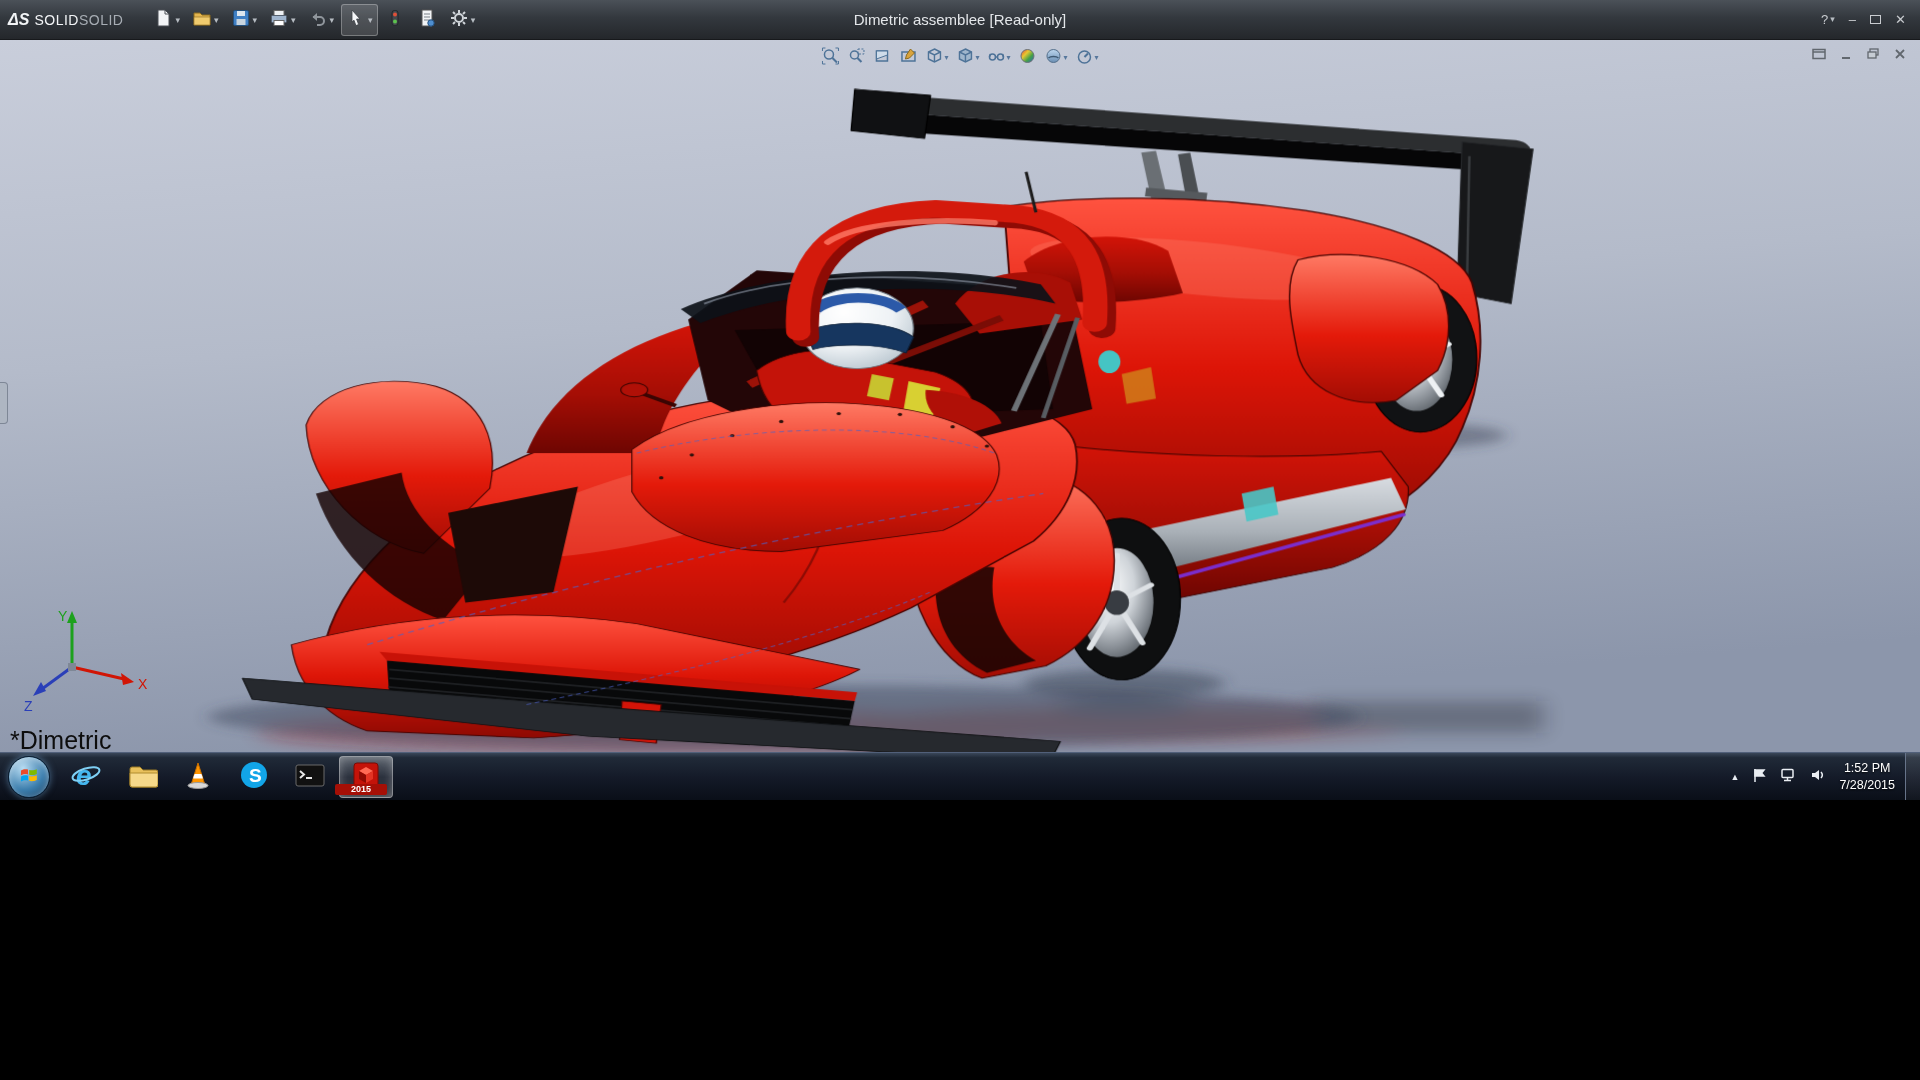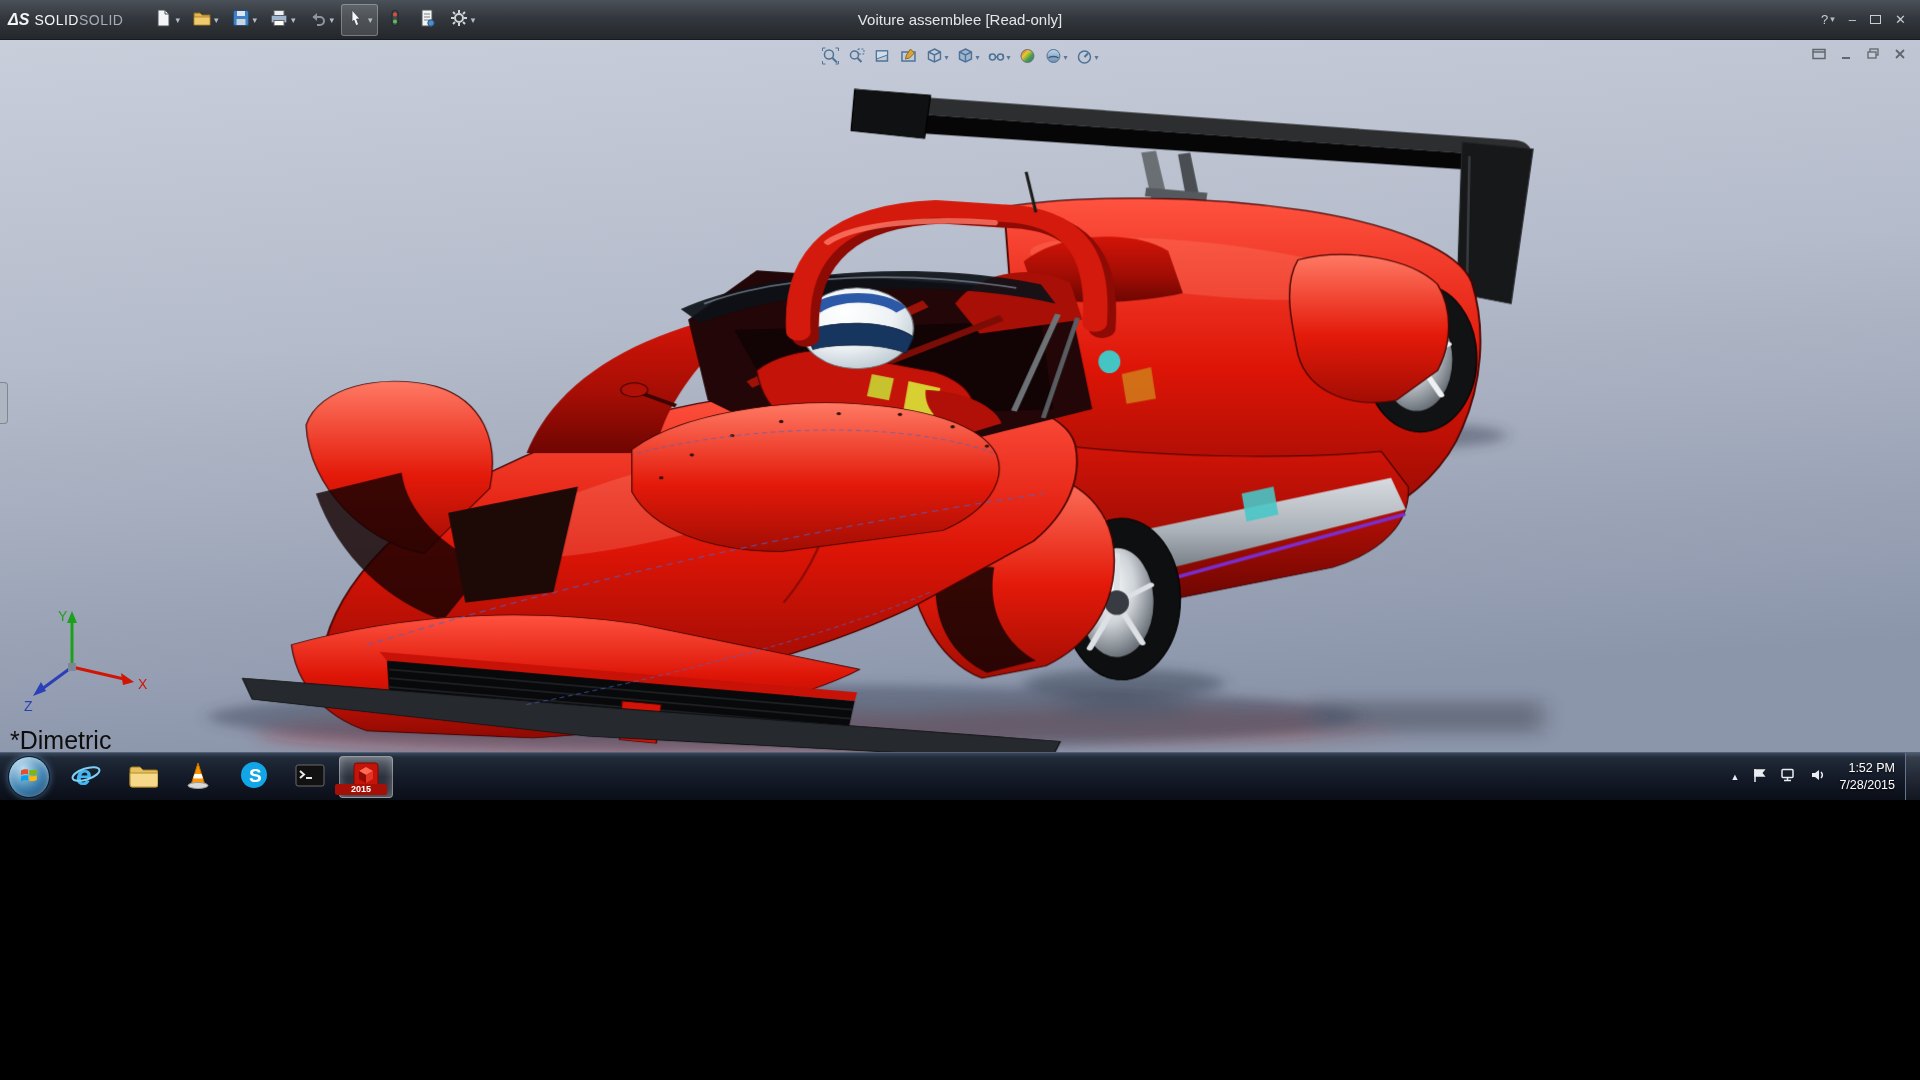--- a/index.html
+++ b/index.html
@@ -48,21 +48,21 @@
     display:flex;align-items:center;justify-content:center;padding:0;}
   .tb-app{width:54px;height:42px;margin:0 1px;border-radius:4px;display:flex;align-items:center;
     justify-content:center;background:none;border:1px solid transparent;position:relative;}
   .tb-app.active{background:linear-gradient(rgba(255,255,255,.28),rgba(255,255,255,.10) 50%,rgba(255,255,255,.18));
     border:1px solid rgba(255,255,255,.42);box-shadow:inset 0 0 10px rgba(255,255,255,.3);}
   .sw-year{position:absolute;bottom:2px;right:5px;font-size:9px;font-weight:bold;color:#fff;
     background:#a50f06;padding:0 16px;border-radius:2px;line-height:1.2;}
   .tray{margin-left:auto;display:flex;align-items:center;gap:13px;padding:0 10px;}
   .tray-btn{background:none;border:none;padding:0;display:flex;align-items:center;color:#e9edf2;}
   .tray-chevron{font-size:9px;color:#e9edf2;}
-  .clock{color:#fff;font-size:12.5px;line-height:1.35;text-align:right;
+  .clock{color:#fff;font-size:12.5px;line-height:1.35;text-align:center;
     text-shadow:0 1px 2px rgba(0,0,0,.8);white-space:nowrap;}
   .show-desktop{width:15px;align-self:stretch;border-left:1px solid #67748a;
     background:linear-gradient(rgba(255,255,255,.10),rgba(255,255,255,.03));border-top:none;border-bottom:none;border-right:none;}
 </style>
 </head>
 <body>
 
 <div class="screen">
 
   <header class="titlebar">
@@ -141,21 +141,21 @@
               <line x1="15" y1="10" x2="18" y2="10"></line>
               <line x1="4" y1="4" x2="6" y2="6"></line>
               <line x1="14" y1="14" x2="16" y2="16"></line>
               <line x1="4" y1="16" x2="6" y2="14"></line>
               <line x1="14" y1="6" x2="16" y2="4"></line>
             </g>
           </svg></span>
       <span class="tb-arrow">▾</span>
     </button>
 
-    <div class="title">Voiture assemblee [Read-only]</div>
+    <div class="title">Dimetric assemblee [Read-only]</div>
 
     <div class="win-controls">
       <span class="wc">
           <span>?</span>
           <span class="tb-arrow">▾</span>
         </span>
       <span class="wc">–</span>
       <span class="wc">
           <span class="box"></span>
         </span>

